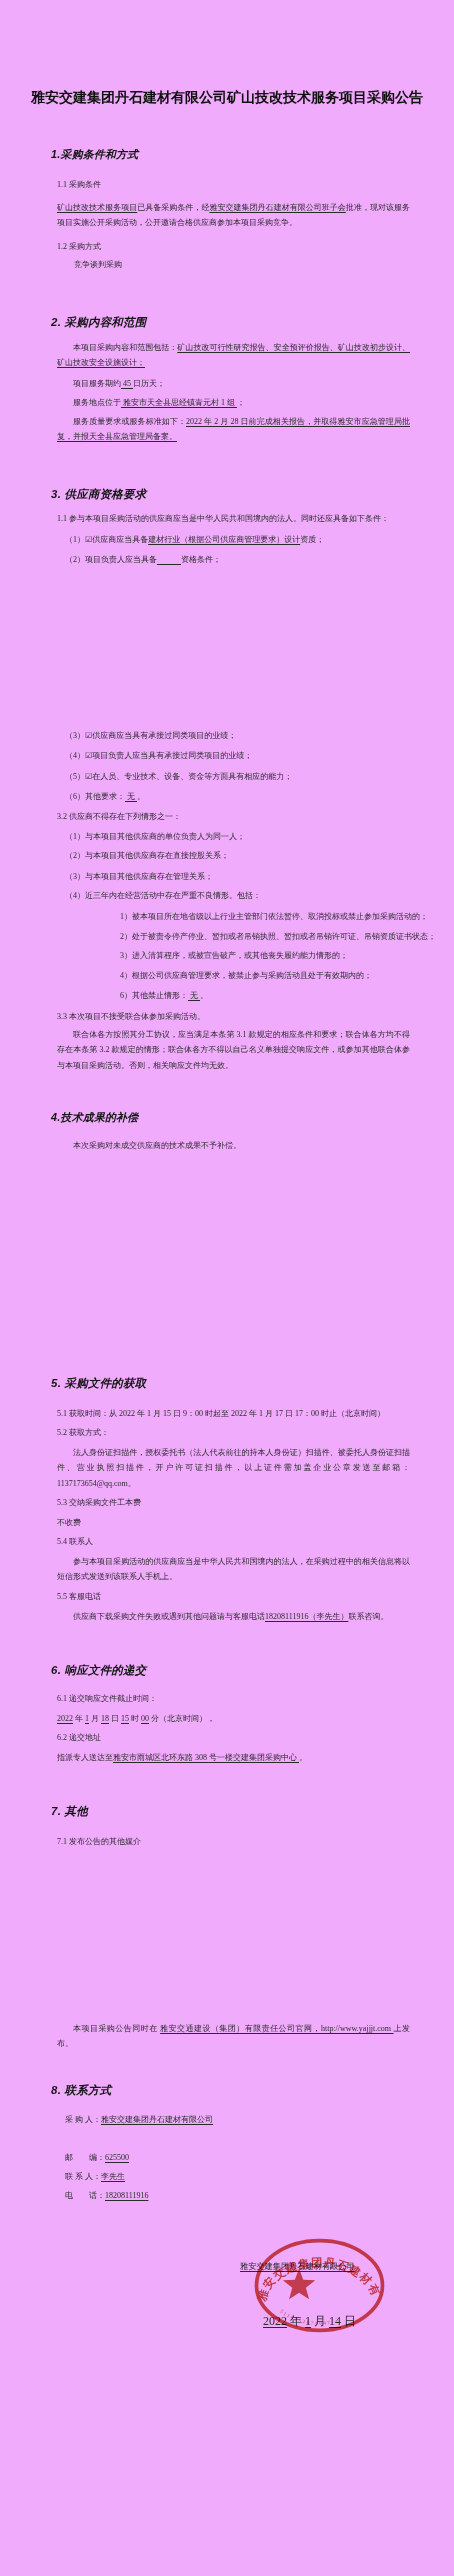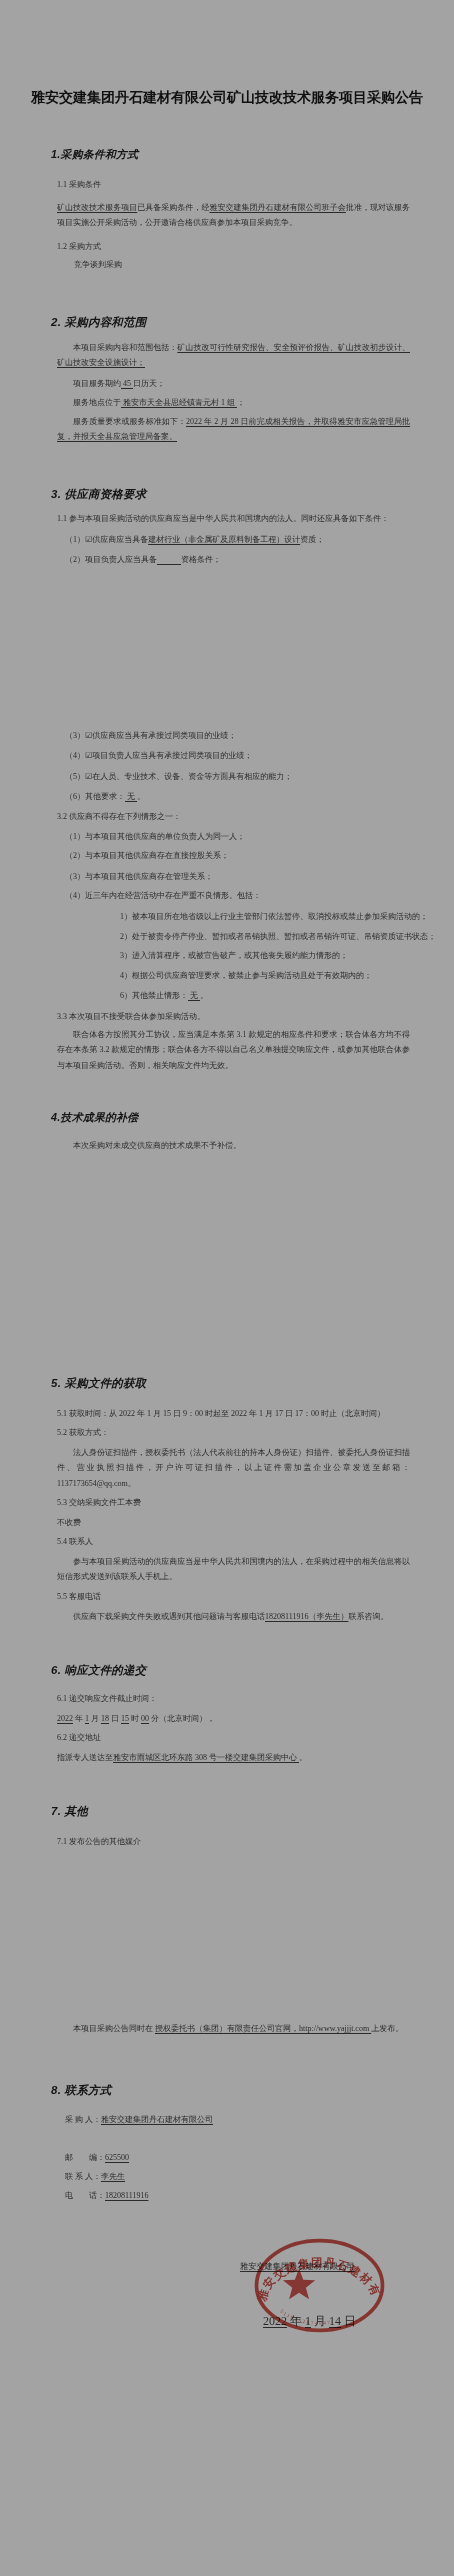--- a/index.html
+++ b/index.html
@@ -1,18 +1,18 @@
 <!DOCTYPE html>
 <html style="font-size:9px"><head>
 <meta charset="utf-8">
 <style>
   html,body{margin:0;padding:0;background:#f6f6f4;}
   .page{
     position:relative;width:455px;height:2576px;margin:0 auto;
-    background:#a3a3a3;overflow:hidden;
+    background:#f0abfc;overflow:hidden;
     font-family:"Liberation Serif","DejaVu Serif",serif;
     color:#2b2b2b;
   }
   .ln{position:absolute;left:57px;width:353px;font-size:8px;line-height:15.3px;text-align:justify;}
   .single{white-space:nowrap;}
   .ind{text-indent:2em;}
   .i1{left:65px;width:344px;}
   .i2{left:92px;width:336px;margin-left:28px;}
   .hd{
     position:absolute;left:51px;width:364px;
@@ -44,21 +44,21 @@
   <div class="ln single" style="top:257px;left:74px">竞争谈判采购</div>
 
   <div class="hd" style="top:315px">2. 采购内容和范围</div>
   <div class="ln ind" style="top:340px"><span>本项目采购内容和范围包括：</span><span class="u">矿山技改可行性研究报告、安全预评价报告、矿山技改初步设计、矿山技改安全设施设计；</span></div>
   <div class="ln ind single" style="top:376px"><span>项目服务期约</span><span class="u"> 45 </span><span>日历天；</span></div>
   <div class="ln ind single" style="top:395px"><span>服务地点位于</span><span class="u"> 雅安市天全县思经镇青元村 1 组 </span><span>；</span></div>
   <div class="ln ind" style="top:414px"><span>服务质量要求或服务标准如下：</span><span class="u">2022 年 2 月 28 日前完成相关报告，并取得雅安市应急管理局批复，并报天全县应急管理局备案。</span></div>
 
   <div class="hd" style="top:487px">3.  供应商资格要求</div>
   <div class="ln single" style="top:511px">1.1 参与本项目采购活动的供应商应当是中华人民共和国境内的法人。同时还应具备如下条件：</div>
-  <div class="ln i1 single" style="top:532px"><span>（1）☑供应商应当具备</span><span class="u">建材行业（非金属矿及原料制备工程）设计</span><span>资质；</span></div>
+  <div class="ln i1 single" style="top:532px"><span>（1）☑供应商应当具备</span><span class="u">建材行业（根据公司供应商管理要求）设计</span><span>资质；</span></div>
   <div class="ln i1 single" style="top:552px"><span>（2）项目负责人应当具备</span><span class="u">　　　</span><span>资格条件；</span></div>
 
   <div class="ln i1 single" style="top:728px">（3）☑供应商应当具有承接过同类项目的业绩；</div>
   <div class="ln i1 single" style="top:748px">（4）☑项目负责人应当具有承接过同类项目的业绩；</div>
   <div class="ln i1 single" style="top:769px">（5）☑在人员、专业技术、设备、资金等方面具有相应的能力；</div>
   <div class="ln i1 single" style="top:789px"><span>（6）其他要求：</span><span class="u"> 无 </span><span>。</span></div>
   <div class="ln single" style="top:809px">3.2 供应商不得存在下列情形之一：</div>
   <div class="ln i1 single" style="top:829px">（1）与本项目其他供应商的单位负责人为同一人；</div>
   <div class="ln i1 single" style="top:848px">（2）与本项目其他供应商存在直接控股关系；</div>
   <div class="ln i1 single" style="top:869px">（3）与本项目其他供应商存在管理关系；</div>
@@ -86,21 +86,21 @@
   <div class="ln ind" style="top:1609px"><span>供应商下载采购文件失败或遇到其他问题请与客服电话</span><span class="u">18208111916（李先生）</span><span>联系咨询。</span></div>
 
   <div class="hd" style="top:1663px">6.  响应文件的递交</div>
   <div class="ln single" style="top:1691px">6.1 递交响应文件截止时间：</div>
   <div class="ln single" style="top:1711px"><span class="u">2022</span><span> 年 </span><span class="u">1</span><span> 月 </span><span class="u">18</span><span> 日 </span><span class="u">15</span><span> 时 </span><span class="u">00</span><span> 分（北京时间），</span></div>
   <div class="ln single" style="top:1730px">6.2 递交地址</div>
   <div class="ln single" style="top:1750px"><span>指派专人送达至</span><span class="u">雅安市雨城区北环东路 308 号一楼交建集团采购中心 </span><span>。</span></div>
 
   <div class="hd" style="top:1804px">7.  其他</div>
   <div class="ln single" style="top:1834px">7.1 发布公告的其他媒介</div>
-  <div class="ln ind" style="top:2021px"><span>本项目采购公告同时在 </span><span class="u">授权委托书（集团）有限责任公司官网，http://www.yajjjt.com </span><span>上发布。</span></div>
+  <div class="ln ind" style="top:2021px"><span>本项目采购公告同时在 </span><span class="u">雅安交通建设（集团）有限责任公司官网，http://www.yajjjt.com </span><span>上发布。</span></div>
 
   <div class="hd" style="top:2083px">8.  联系方式</div>
   <div class="ln single" style="top:2112px;left:65px"><span class="contact-label">采 购 人：</span><span class="u">雅安交建集团丹石建材有限公司</span></div>
   <div class="ln single" style="top:2150px;left:65px"><span class="contact-label">邮　　编：</span><span class="u">625500</span></div>
   <div class="ln single" style="top:2169px;left:65px"><span class="contact-label">联 系 人：</span><span class="u">李先生</span></div>
   <div class="ln single" style="top:2188px;left:65px"><span class="contact-label">电　　话：</span><span class="u">18208111916</span></div>
 
   <div class="sig u">雅安交建集团丹石建材有限公司</div>
   <div class="docdate"><span class="u">2022</span><span> 年 </span><span class="u">1</span><span> 月 </span><span class="u">14</span><span> 日</span></div>
 

